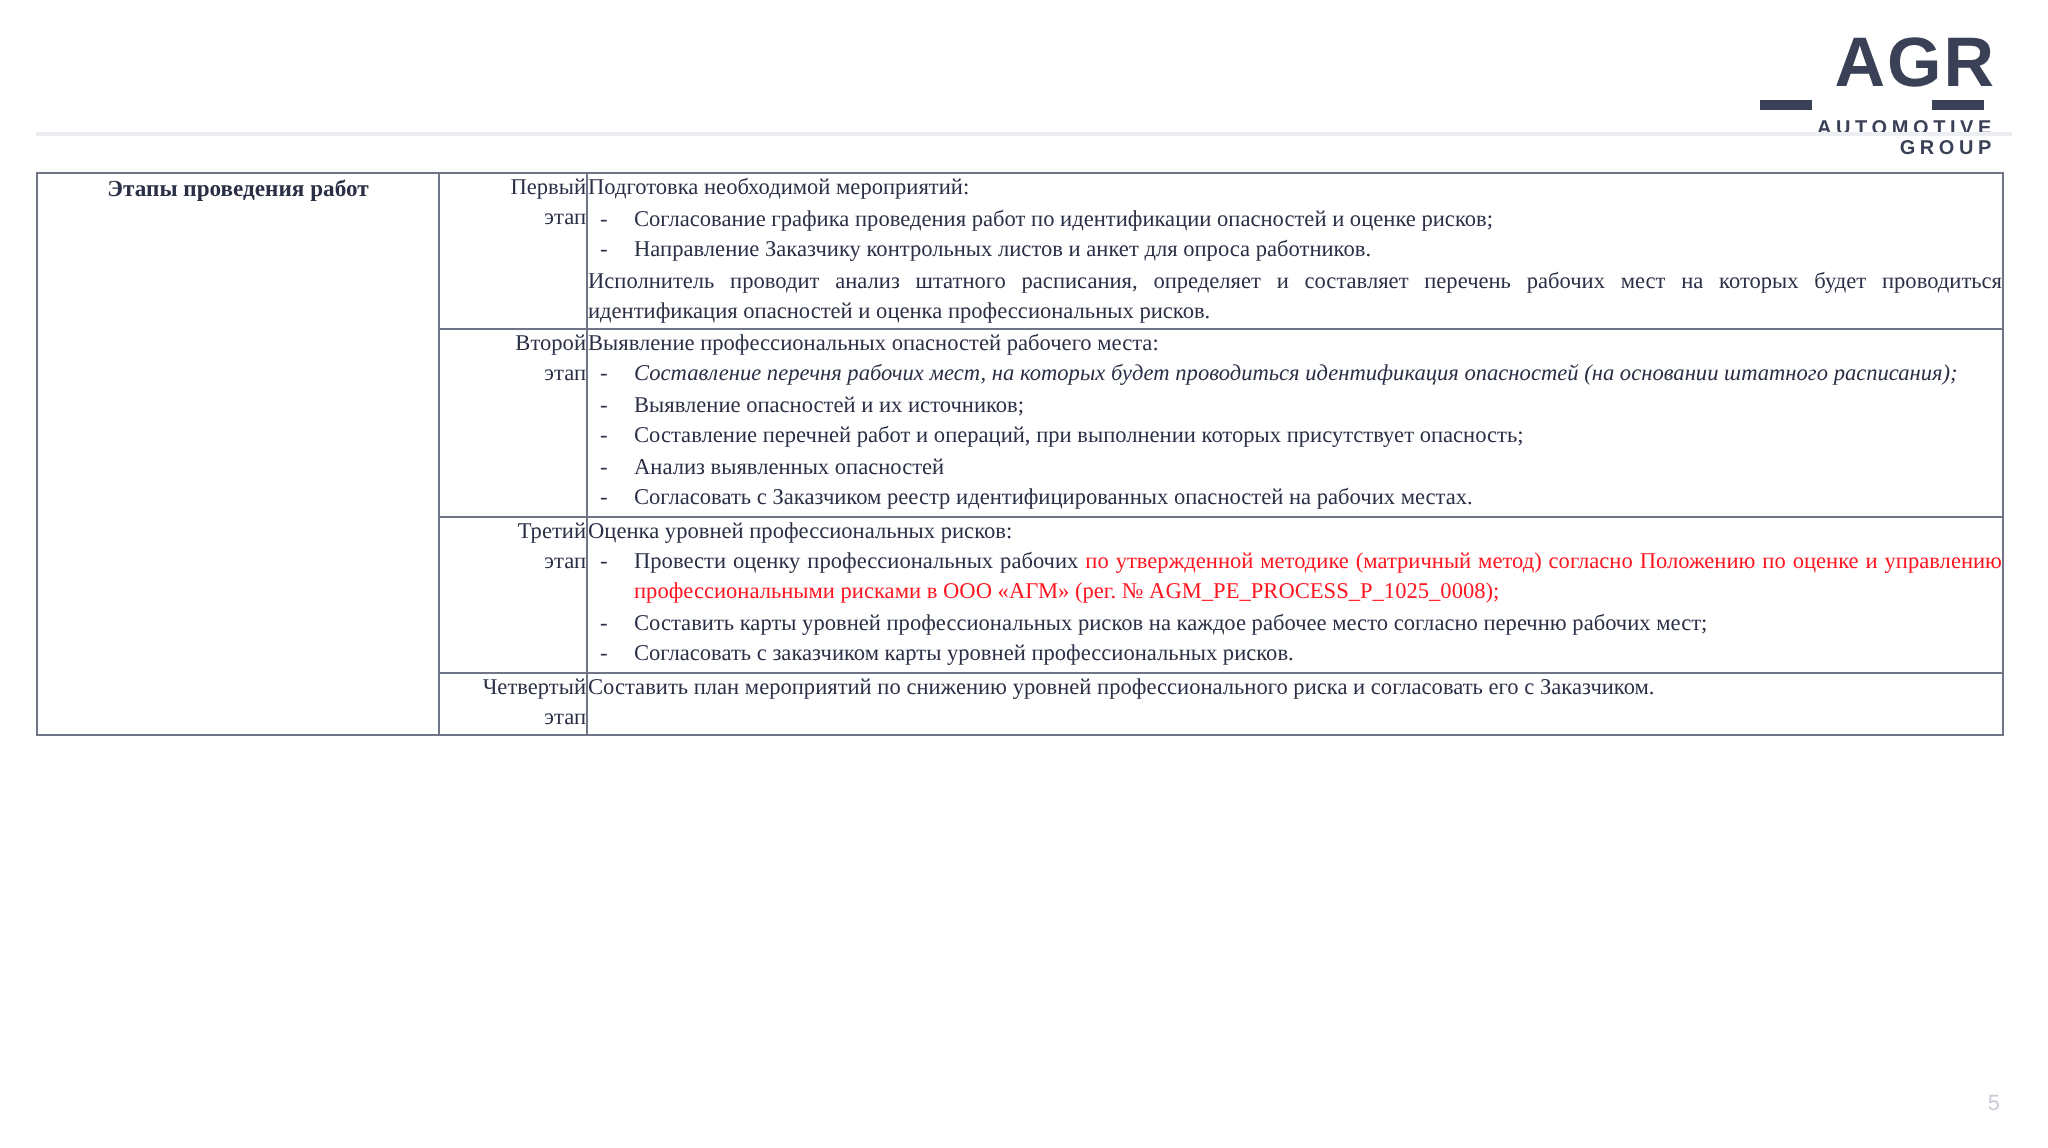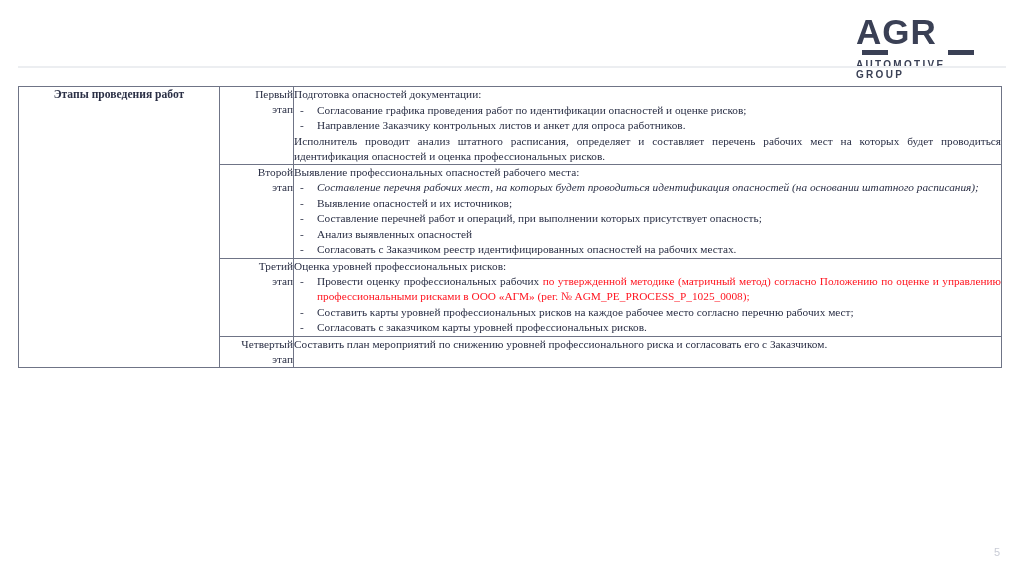--- a/index.html
+++ b/index.html
@@ -39,24 +39,24 @@
     left: 18px;
     top: 66px;
     width: 988px;
     height: 2px;
     background: #eceef1;
   }
 
   
   #brand-logo {
     position: absolute;
-    right: 44px;
+    right: 26px;
     top: 14px;
     width: 124px;
-    text-align: left;
+    text-align: right;
     line-height: 1;
   }
   #logo-wordmark {
     display: block;
     font-family: "Liberation Sans", "DejaVu Sans", sans-serif;
     font-size: 35px;
     font-weight: bold;
     letter-spacing: 1px;
     color: #3a4055;
     line-height: 1;
@@ -196,21 +196,21 @@
 <table id="stages-table">
   <tbody>
 
     <tr>
       <td class="scope-cell" rowspan="4">Этапы проведения работ</td>
       <td class="stage-cell">
         <span>Первый</span><br>
         <span>этап</span>
       </td>
       <td class="body-cell">
-        <p class="lead-line">Подготовка опасностей документации:</p>
+        <p class="lead-line">Подготовка необходимой мероприятий:</p>
         <ul class="dash-list">
           <li>Согласование графика проведения работ по идентификации опасностей и оценке рисков;</li>
           <li>Направление Заказчику контрольных листов и анкет для опроса работников.</li>
         </ul>
         <p class="tail-line">Исполнитель проводит анализ штатного расписания, определяет и составляет перечень рабочих мест на которых будет проводиться идентификация опасностей и оценка профессиональных рисков.</p>
       </td>
     </tr>
 
     <tr>
       <td class="stage-cell">

